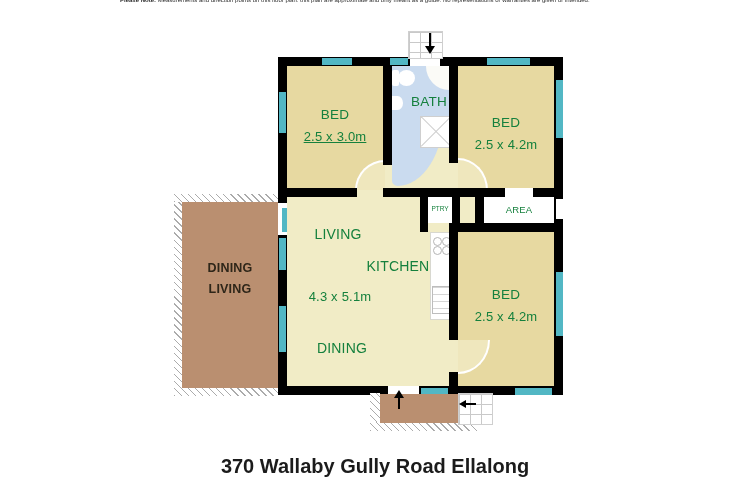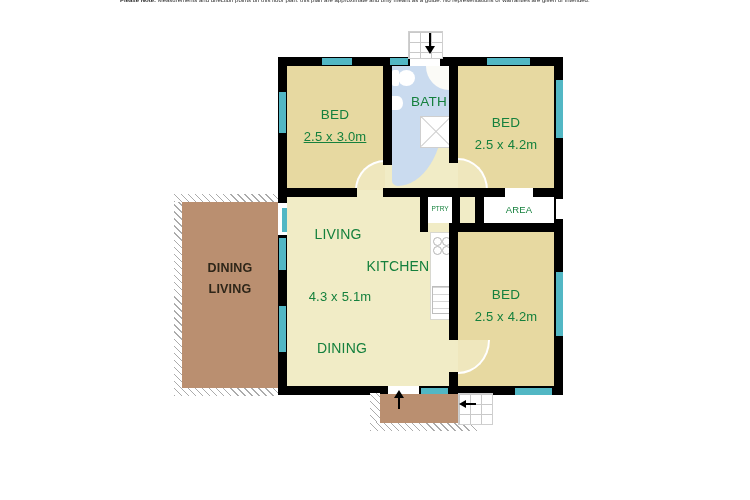--- a/index.html
+++ b/index.html
@@ -148,13 +148,14 @@
       <div style="font-size:13px;">2.5 x 4.2m</div>
     </div>
     <div class="lbl" style="left:292px;top:226px;width:92px;font-size:14px;">LIVING</div>
     <div class="lbl" style="left:348px;top:258px;width:100px;font-size:14px;">KITCHEN</div>
     <div class="lbl" style="left:290px;top:289px;width:100px;font-size:13px;">4.3 x 5.1m</div>
     <div class="lbl" style="left:292px;top:340px;width:100px;font-size:14px;">DINING</div>
     <div class="lbl" style="left:428px;top:205px;width:24px;font-size:6.5px;letter-spacing:0;">PTRY</div>
     <div class="lbl" style="left:484px;top:204px;width:70px;font-size:9.5px;">AREA</div>
   </div>
 
+  <div class="title">370 Wallaby Gully Road Ellalong</div>
 </div>
 
 </body></html>

